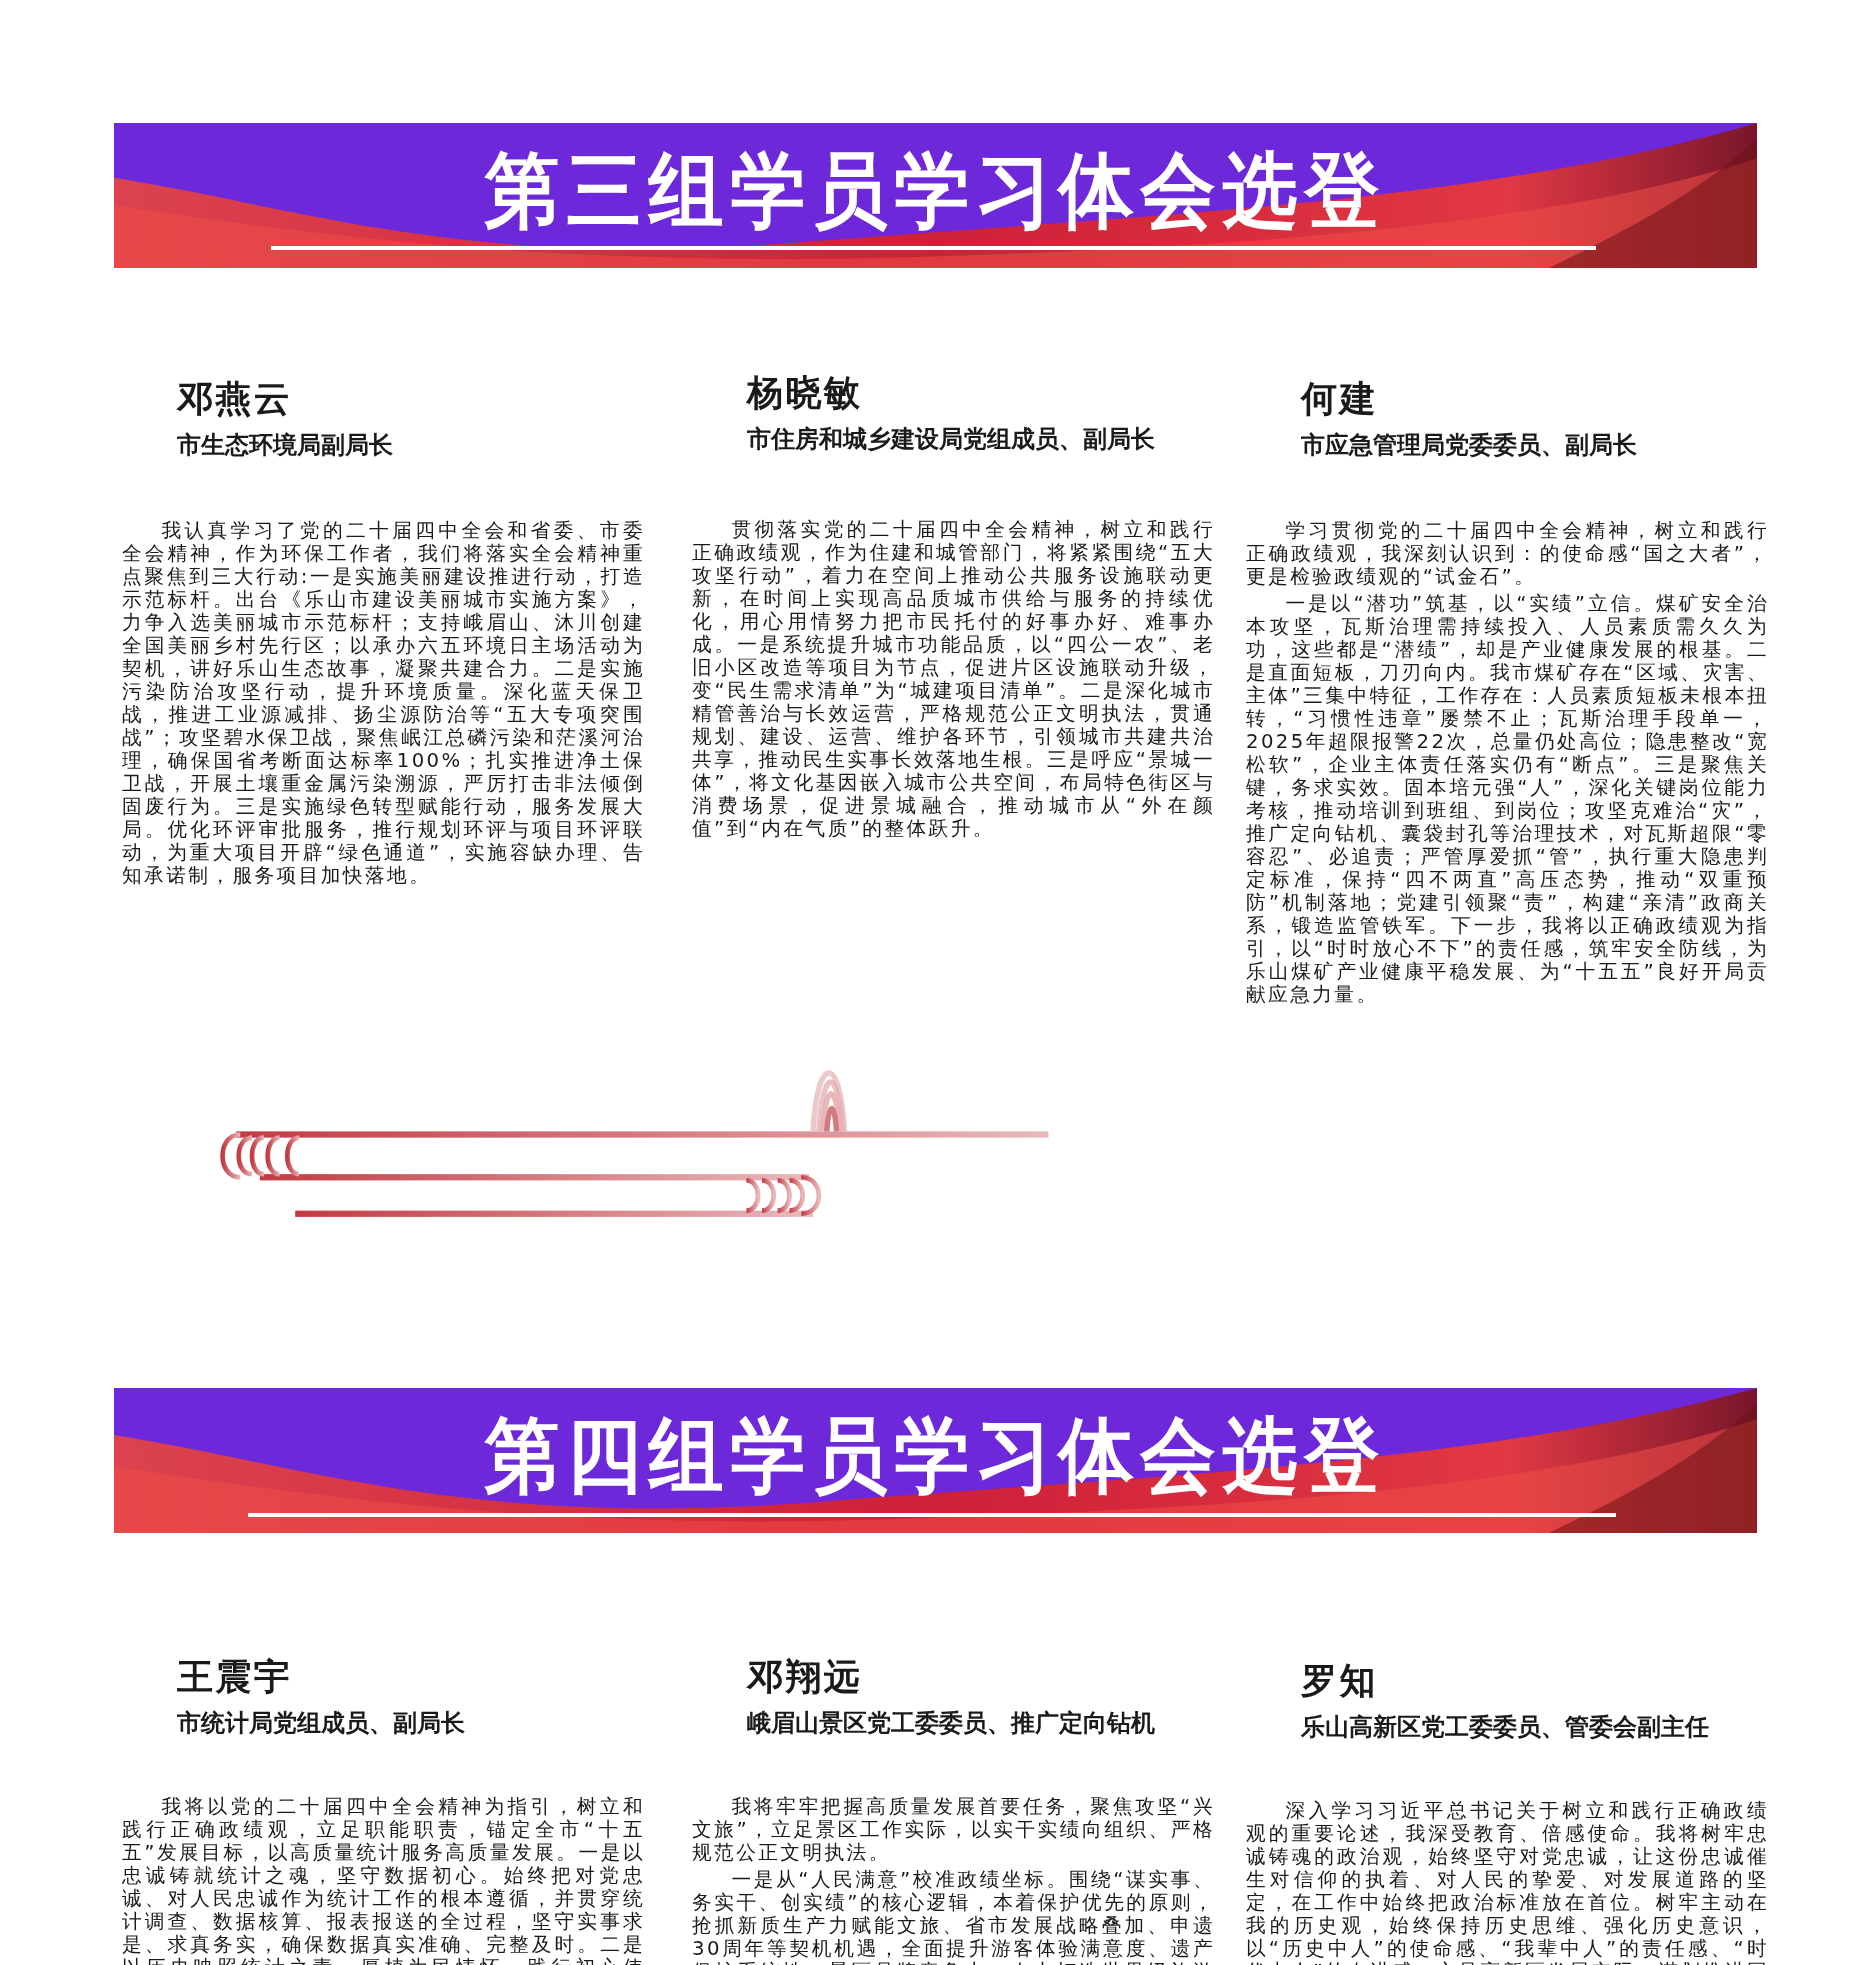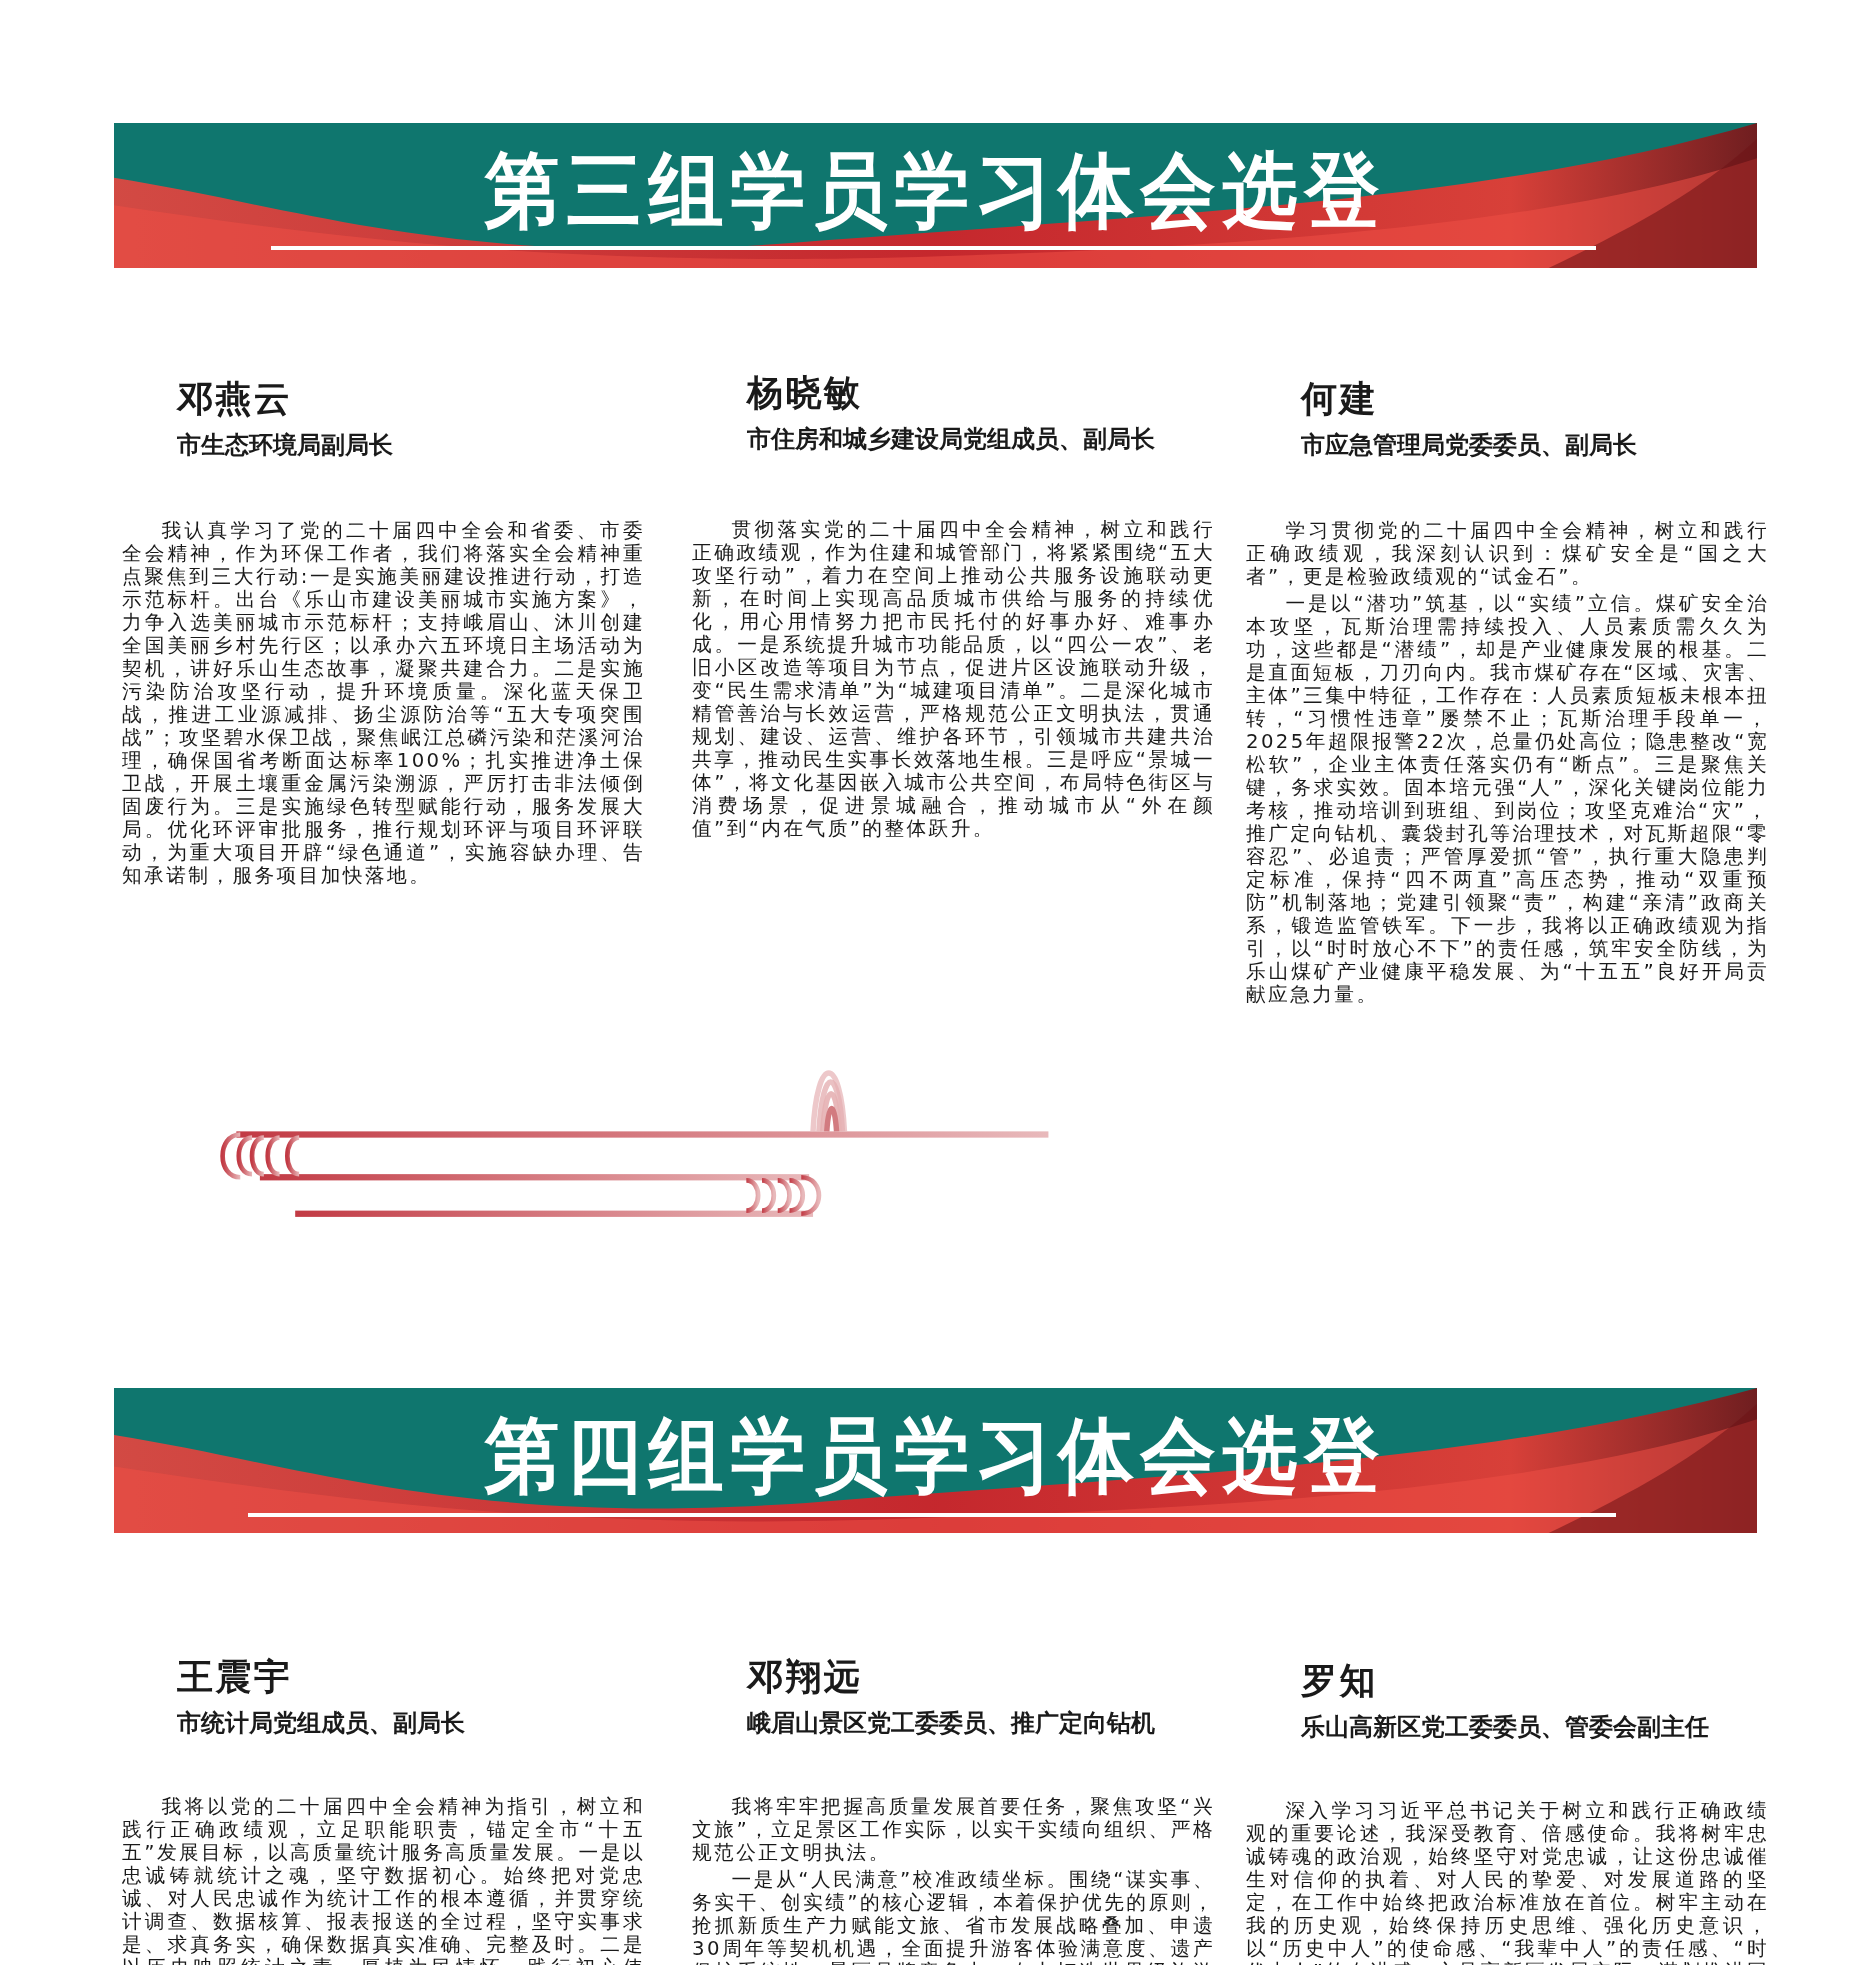--- a/index.html
+++ b/index.html
@@ -2,21 +2,21 @@
 <html style="font-size:6.3px"><head>
 <meta charset="utf-8">
 <style>
   html, body { margin: 0; padding: 0; background: #ffffff; }
   body {
     width: 1872px; height: 2647px; position: relative; overflow: hidden;
     font-family: "DejaVu Sans", "Liberation Sans", sans-serif; color: #1a1a1a;
   }
   .banner {
     position: absolute; left: 114px; width: 1643px; height: 145px;
-    background: #0f766e; overflow: hidden;
+    background: #6d28d9; overflow: hidden;
   }
   .banner .wave {
     position: absolute; left: 0; top: 0; width: 100%; height: 100%;
   }
   .banner .title {
     position: absolute; left: 0; right: 0; top: 20.4px; text-align: center;
     color: #ffffff; font-family: "DejaVu Serif", "Liberation Serif", serif;
     font-size: 75px; font-weight: bold; letter-spacing: 7px; line-height: 86px;
     transform: scaleY(1.1); transform-origin: top center;
   }
@@ -78,21 +78,21 @@
   <div class="person-title">市住房和城乡建设局党组成员、副局长</div>
   <div class="body" style="top:143px;">
     <p>贯彻落实党的二十届四中全会精神，树立和践行正确政绩观，作为住建和城管部门，将紧紧围绕“五大攻坚行动”，着力在空间上推动公共服务设施联动更新，在时间上实现高品质城市供给与服务的持续优化，用心用情努力把市民托付的好事办好、难事办成。一是系统提升城市功能品质，以“四公一农”、老旧小区改造等项目为节点，促进片区设施联动升级，变“民生需求清单”为“城建项目清单”。二是深化城市精管善治与长效运营，严格规范公正文明执法，贯通规划、建设、运营、维护各环节，引领城市共建共治共享，推动民生实事长效落地生根。三是呼应“景城一体”，将文化基因嵌入城市公共空间，布局特色街区与消费场景，促进景城融合，推动城市从“外在颜值”到“内在气质”的整体跃升。</p>
   </div>
 </div>
 
 <div class="col" style="left:1242px; top:377px;">
   <div class="person-name">何建</div>
   <div class="person-title">市应急管理局党委委员、副局长</div>
   <div class="body" style="top:138px;">
-    <p>学习贯彻党的二十届四中全会精神，树立和践行正确政绩观，我深刻认识到：煤矿安全是“国之大者”，更是检验政绩观的“试金石”。</p>
+    <p>学习贯彻党的二十届四中全会精神，树立和践行正确政绩观，我深刻认识到：的使命感“国之大者”，更是检验政绩观的“试金石”。</p>
     <p>一是以“潜功”筑基，以“实绩”立信。煤矿安全治本攻坚，瓦斯治理需持续投入、人员素质需久久为功，这些都是“潜绩”，却是产业健康发展的根基。二是直面短板，刀刃向内。我市煤矿存在“区域、灾害、主体”三集中特征，工作存在：人员素质短板未根本扭转，“习惯性违章”屡禁不止；瓦斯治理手段单一，2025年超限报警22次，总量仍处高位；隐患整改“宽松软”，企业主体责任落实仍有“断点”。三是聚焦关键，务求实效。固本培元强“人”，深化关键岗位能力考核，推动培训到班组、到岗位；攻坚克难治“灾”，推广定向钻机、囊袋封孔等治理技术，对瓦斯超限“零容忍”、必追责；严管厚爱抓“管”，执行重大隐患判定标准，保持“四不两直”高压态势，推动“双重预防”机制落地；党建引领聚“责”，构建“亲清”政商关系，锻造监管铁军。下一步，我将以正确政绩观为指引，以“时时放心不下”的责任感，筑牢安全防线，为乐山煤矿产业健康平稳发展、为“十五五”良好开局贡献应急力量。</p>
   </div>
 </div>
 
 <svg class="ornament" width="865" height="204" viewBox="0 0 2200 520">
   <defs>
     <linearGradient id="orn" x1="0" y1="0" x2="1" y2="0">
       <stop offset="0" stop-color="#c23a44"></stop>
       <stop offset="1" stop-color="#e8b9bb"></stop>
     </linearGradient>

